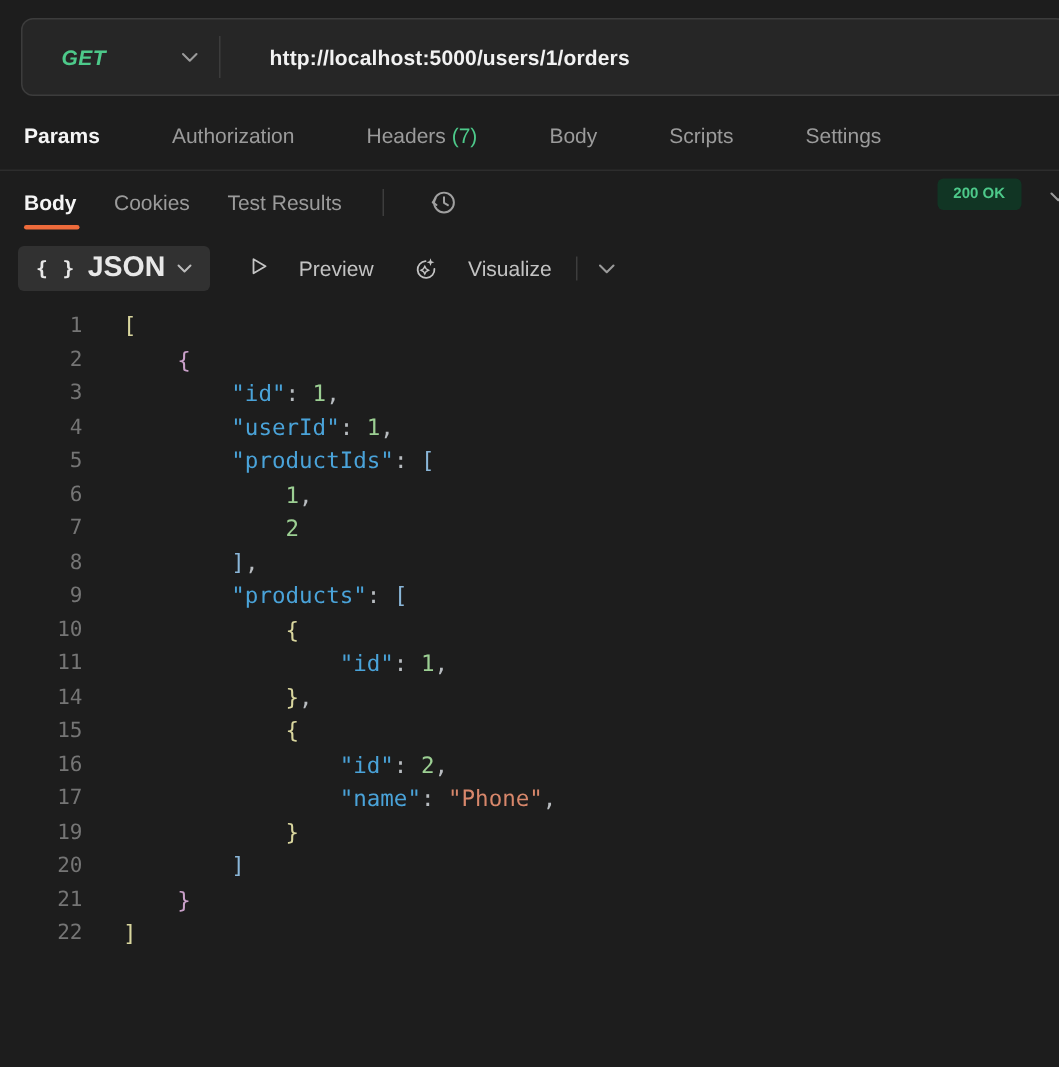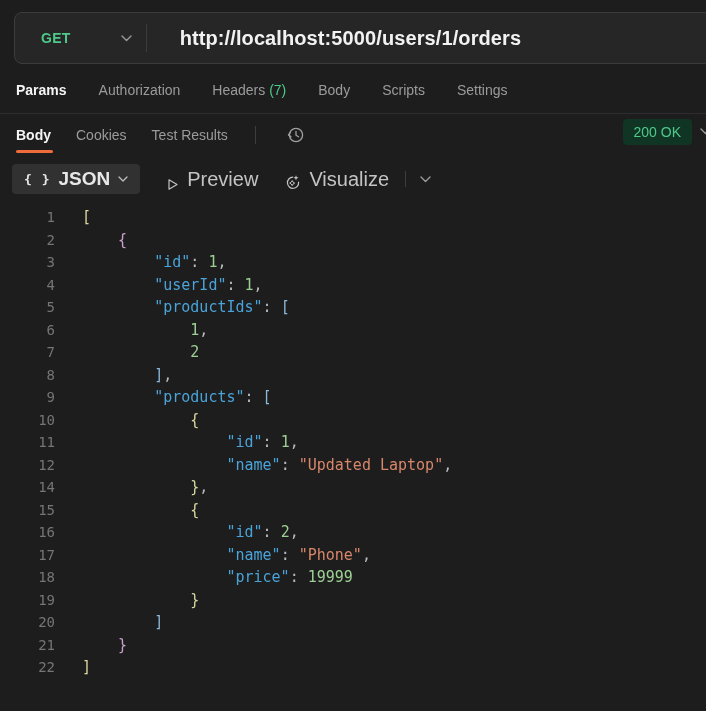--- a/index.html
+++ b/index.html
@@ -23,62 +23,62 @@
     font-family:"Liberation Sans", sans-serif;color:var(--text);
     -webkit-font-smoothing:antialiased;
   }
   
   .url-bar{
     margin:12px 0 0 14px;width:calc(100% - 8px);height:52px;
     background:var(--bar-bg);border:1px solid var(--bar-border);
     border-radius:8px;display:flex;align-items:center;
   }
   .method{display:flex;align-items:center;cursor:pointer;height:100%;}
-  .method-label{margin-left:26px;font-size:14px;font-weight:700;color:var(--green);letter-spacing:.3px;}
+  .method-label{margin-left:26px;font-size:14px;font-weight:700;color:var(--green);letter-spacing:.3px;font-style:italic;}
   .method .chev{margin-left:50px;display:flex;}
   .vsep{width:1px;height:28px;background:var(--bar-border);margin-left:14px;}
-  .url-text{margin-left:33px;font-size:20px;font-weight:600;color:#f2f2f2;letter-spacing:.1px;}
+  .url-text{margin-left:33px;font-size:14px;font-weight:600;color:#f2f2f2;letter-spacing:.1px;}
   
   .req-tabs{
-    display:flex;align-items:center;gap:32px;
+    display:flex;align-items:center;gap:48px;
     padding:0 16px;height:47px;margin-top:3px;
     border-bottom:1px solid var(--divider);
   }
   .rtab{font-size:14px;color:var(--muted);cursor:pointer;white-space:nowrap;}
   .rtab.active{color:#f5f5f5;font-weight:600;}
   .cnt{color:var(--green);}
   
   .res-tabs{
     display:flex;align-items:center;gap:25px;
     padding:0 16px;height:41px;position:relative;
   }
   .restab{font-size:14px;color:var(--muted);cursor:pointer;white-space:nowrap;position:relative;padding:10px 0;}
   .restab.active{color:#f5f5f5;font-weight:600;}
   .restab.active::after{
     content:"";position:absolute;left:0;right:-2px;bottom:0;height:3px;
     background:var(--orange);border-radius:2px;
   }
   .res-tabs .vsep2{width:1px;height:18px;background:#3d3d3d;margin-left:2px;}
   .history-btn{margin-left:4px;display:flex;align-items:center;cursor:pointer;}
   .status-badge{
-    position:absolute;right:14px;top:5px;
+    position:absolute;right:25px;top:5px;
     background:var(--badge-bg);color:var(--green);
-    font-size:14px;font-weight:400;border-radius:4px;
+    font-size:10px;font-weight:700;border-radius:4px;
     padding:5px 11px;cursor:pointer;
   }
   .status-more{position:absolute;right:-5px;top:14px;display:flex;}
   
   .toolbar{display:flex;align-items:center;height:46px;padding-left:12px;margin-top:1px;}
   .fmt-pill{
     display:flex;align-items:center;gap:8px;background:var(--pill-bg);
     border-radius:4px;height:30px;padding:0 12px;cursor:pointer;
   }
   .braces{font-family:"DejaVu Sans Mono", monospace;font-size:13px;font-weight:700;color:#e8e8e8;letter-spacing:1px;}
   .fmt-label{font-size:19px;font-weight:600;color:#e8e8e8;}
-  .tool-item{display:flex;align-items:flex-end;gap:8px;margin-left:26px;cursor:pointer;color:#c3c3c3;font-size:20px;}
+  .tool-item{display:flex;align-items:flex-start;gap:20px;margin-left:26px;cursor:pointer;color:#c3c3c3;font-size:14px;}
   .toolbar .vsep3{width:1px;height:16px;background:#3d3d3d;margin-left:16px;}
   .toolbar .more{margin-left:14px;display:flex;cursor:pointer;}
   
   .code-area{margin-top:4px;font-family:"DejaVu Sans Mono", monospace;font-size:15px;line-height:22.5px;}
   .cl{display:flex;white-space:pre;}
   .ln{flex:none;width:55px;text-align:right;color:var(--ln);user-select:none;font-size:14px;}
   .ct{margin-left:27px;}
   .ind{display:inline-block;width:4ch;border-left:1px solid var(--guide);}
   .cl:first-child .ind, .cl:last-child .ind{border-left:none;}
   .tk-key{color:#4aa3d9;}
@@ -177,23 +177,21 @@
     <div class="cl"><span class="ln">2</span><span class="ct"><span class="ind"></span><span class="tk-b2">{</span></span></div>
     <div class="cl"><span class="ln">3</span><span class="ct"><span class="ind"></span><span class="ind"></span><span class="tk-key">"id"</span><span class="tk-pun">: </span><span class="tk-num">1</span><span class="tk-pun">,</span></span></div>
     <div class="cl"><span class="ln">4</span><span class="ct"><span class="ind"></span><span class="ind"></span><span class="tk-key">"userId"</span><span class="tk-pun">: </span><span class="tk-num">1</span><span class="tk-pun">,</span></span></div>
     <div class="cl"><span class="ln">5</span><span class="ct"><span class="ind"></span><span class="ind"></span><span class="tk-key">"productIds"</span><span class="tk-pun">: </span><span class="tk-b3">[</span></span></div>
     <div class="cl"><span class="ln">6</span><span class="ct"><span class="ind"></span><span class="ind"></span><span class="ind"></span><span class="tk-num">1</span><span class="tk-pun">,</span></span></div>
     <div class="cl"><span class="ln">7</span><span class="ct"><span class="ind"></span><span class="ind"></span><span class="ind"></span><span class="tk-num">2</span></span></div>
     <div class="cl"><span class="ln">8</span><span class="ct"><span class="ind"></span><span class="ind"></span><span class="tk-b3">]</span><span class="tk-pun">,</span></span></div>
     <div class="cl"><span class="ln">9</span><span class="ct"><span class="ind"></span><span class="ind"></span><span class="tk-key">"products"</span><span class="tk-pun">: </span><span class="tk-b3">[</span></span></div>
     <div class="cl"><span class="ln">10</span><span class="ct"><span class="ind"></span><span class="ind"></span><span class="ind"></span><span class="tk-b4">{</span></span></div>
     <div class="cl"><span class="ln">11</span><span class="ct"><span class="ind"></span><span class="ind"></span><span class="ind"></span><span class="ind"></span><span class="tk-key">"id"</span><span class="tk-pun">: </span><span class="tk-num">1</span><span class="tk-pun">,</span></span></div>
-    <div class="cl"><span class="ln">12</span><span class="ct"><span class="ind"></span><span class="ind"></span><span class="ind"></span><span class="ind"></span><span class="tk-key">"name"</span><span class="tk-pun">: </span><span class="tk-str">"Updated Laptop"</span><span class="tk-pun">,</span></span></div>
     <div class="cl"><span class="ln">14</span><span class="ct"><span class="ind"></span><span class="ind"></span><span class="ind"></span><span class="tk-b4">}</span><span class="tk-pun">,</span></span></div>
     <div class="cl"><span class="ln">15</span><span class="ct"><span class="ind"></span><span class="ind"></span><span class="ind"></span><span class="tk-b4">{</span></span></div>
     <div class="cl"><span class="ln">16</span><span class="ct"><span class="ind"></span><span class="ind"></span><span class="ind"></span><span class="ind"></span><span class="tk-key">"id"</span><span class="tk-pun">: </span><span class="tk-num">2</span><span class="tk-pun">,</span></span></div>
     <div class="cl"><span class="ln">17</span><span class="ct"><span class="ind"></span><span class="ind"></span><span class="ind"></span><span class="ind"></span><span class="tk-key">"name"</span><span class="tk-pun">: </span><span class="tk-str">"Phone"</span><span class="tk-pun">,</span></span></div>
-    <div class="cl"><span class="ln">18</span><span class="ct"><span class="ind"></span><span class="ind"></span><span class="ind"></span><span class="ind"></span><span class="tk-key">"price"</span><span class="tk-pun">: </span><span class="tk-num">19999</span></span></div>
     <div class="cl"><span class="ln">19</span><span class="ct"><span class="ind"></span><span class="ind"></span><span class="ind"></span><span class="tk-b4">}</span></span></div>
     <div class="cl"><span class="ln">20</span><span class="ct"><span class="ind"></span><span class="ind"></span><span class="tk-b3">]</span></span></div>
     <div class="cl"><span class="ln">21</span><span class="ct"><span class="ind"></span><span class="tk-b2">}</span></span></div>
     <div class="cl"><span class="ln">22</span><span class="ct"><span class="tk-b1">]</span></span></div>
   </div>
 
 </body></html>

